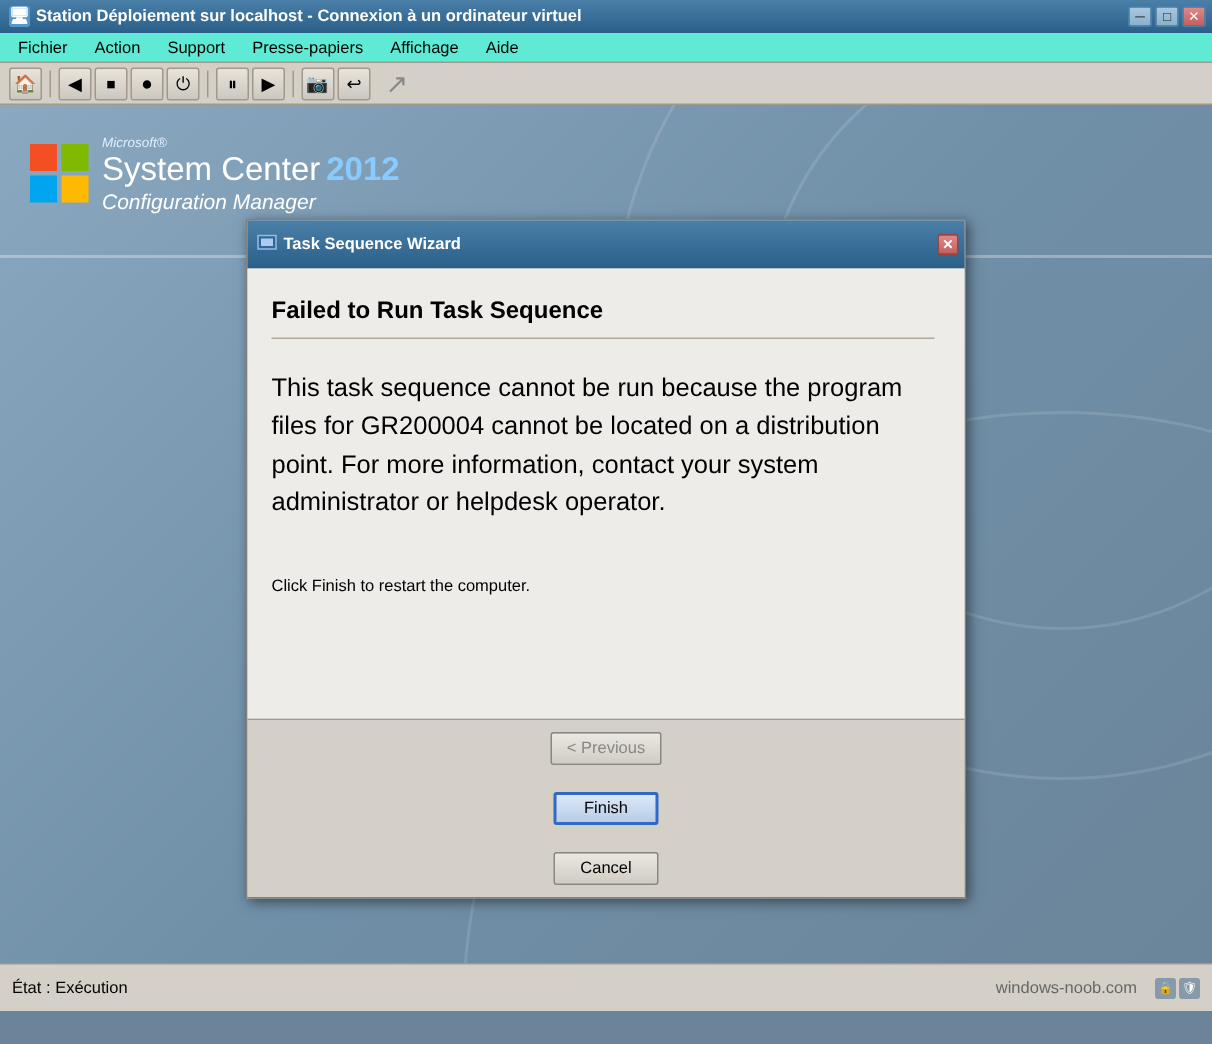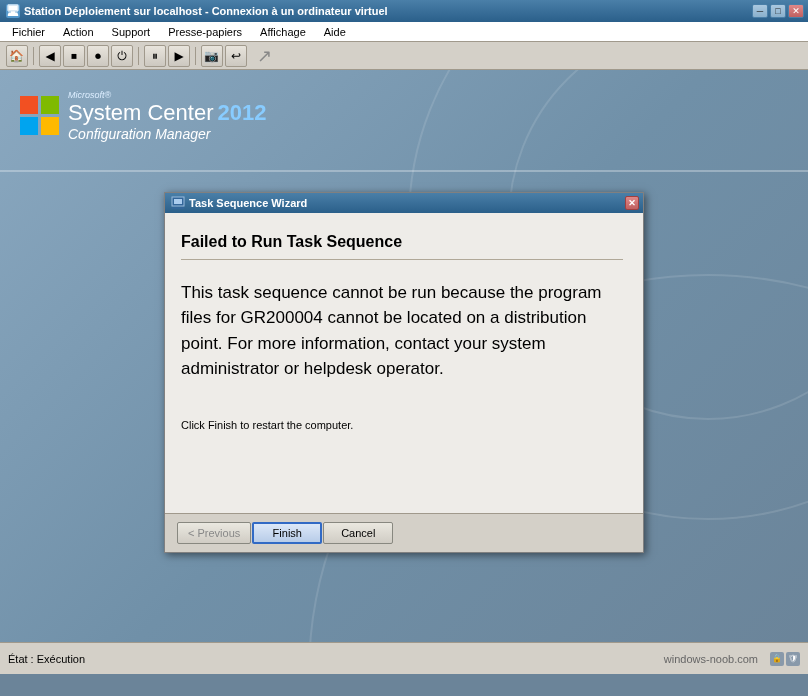--- a/index.html
+++ b/index.html
@@ -51,21 +51,21 @@
       align-items: center;
       justify-content: center;
       font-size: 9px;
       color: #222;
       cursor: pointer;
     }
     .tb-btn.close-btn { background: linear-gradient(to bottom, #e08888, #c06060); color: white; }
 
     
     .menu-bar {
-      background: #ffffff;
+      background: #5eead4;
       height: 20px;
       display: flex;
       align-items: center;
       padding: 0 4px;
       border-bottom: 1px solid #a0998c;
       gap: 2px;
     }
     .menu-item {
       padding: 2px 8px;
       font-size: 11px;
@@ -159,21 +159,21 @@
       justify-content: center;
     }
     .dialog {
       background: #d4d0c8;
       border: 1px solid #808080;
       box-shadow: 2px 2px 8px rgba(0,0,0,0.5);
       width: 480px;
     }
     .dialog-title-bar {
       background: linear-gradient(to bottom, #4a7fa8 0%, #2a5f8a 100%);
-      height: 20px;
+      height: 32px;
       display: flex;
       align-items: center;
       justify-content: space-between;
       padding: 0 4px 0 6px;
       color: white;
       font-size: 11px;
       font-weight: bold;
     }
     .dialog-title-left {
       display: flex;
@@ -237,22 +237,23 @@
       margin-top: 30px;
     }
 
     
     .dialog-footer {
       background: #d4d0c8;
       border-top: 1px solid #a0998c;
       padding: 8px 12px;
       display: flex;
       justify-content: flex-start;
-      gap: 1px;
-      align-items: center;
+      gap: 18px;
+      align-items: center;
+      flex-direction: column;
     }
     .dialog-btn {
       min-width: 70px;
       height: 22px;
       background: linear-gradient(to bottom, #eae8e0, #d0ccc4);
       border: 1px solid #888880;
       border-radius: 2px;
       font-size: 11px;
       color: #000;
       cursor: pointer;

